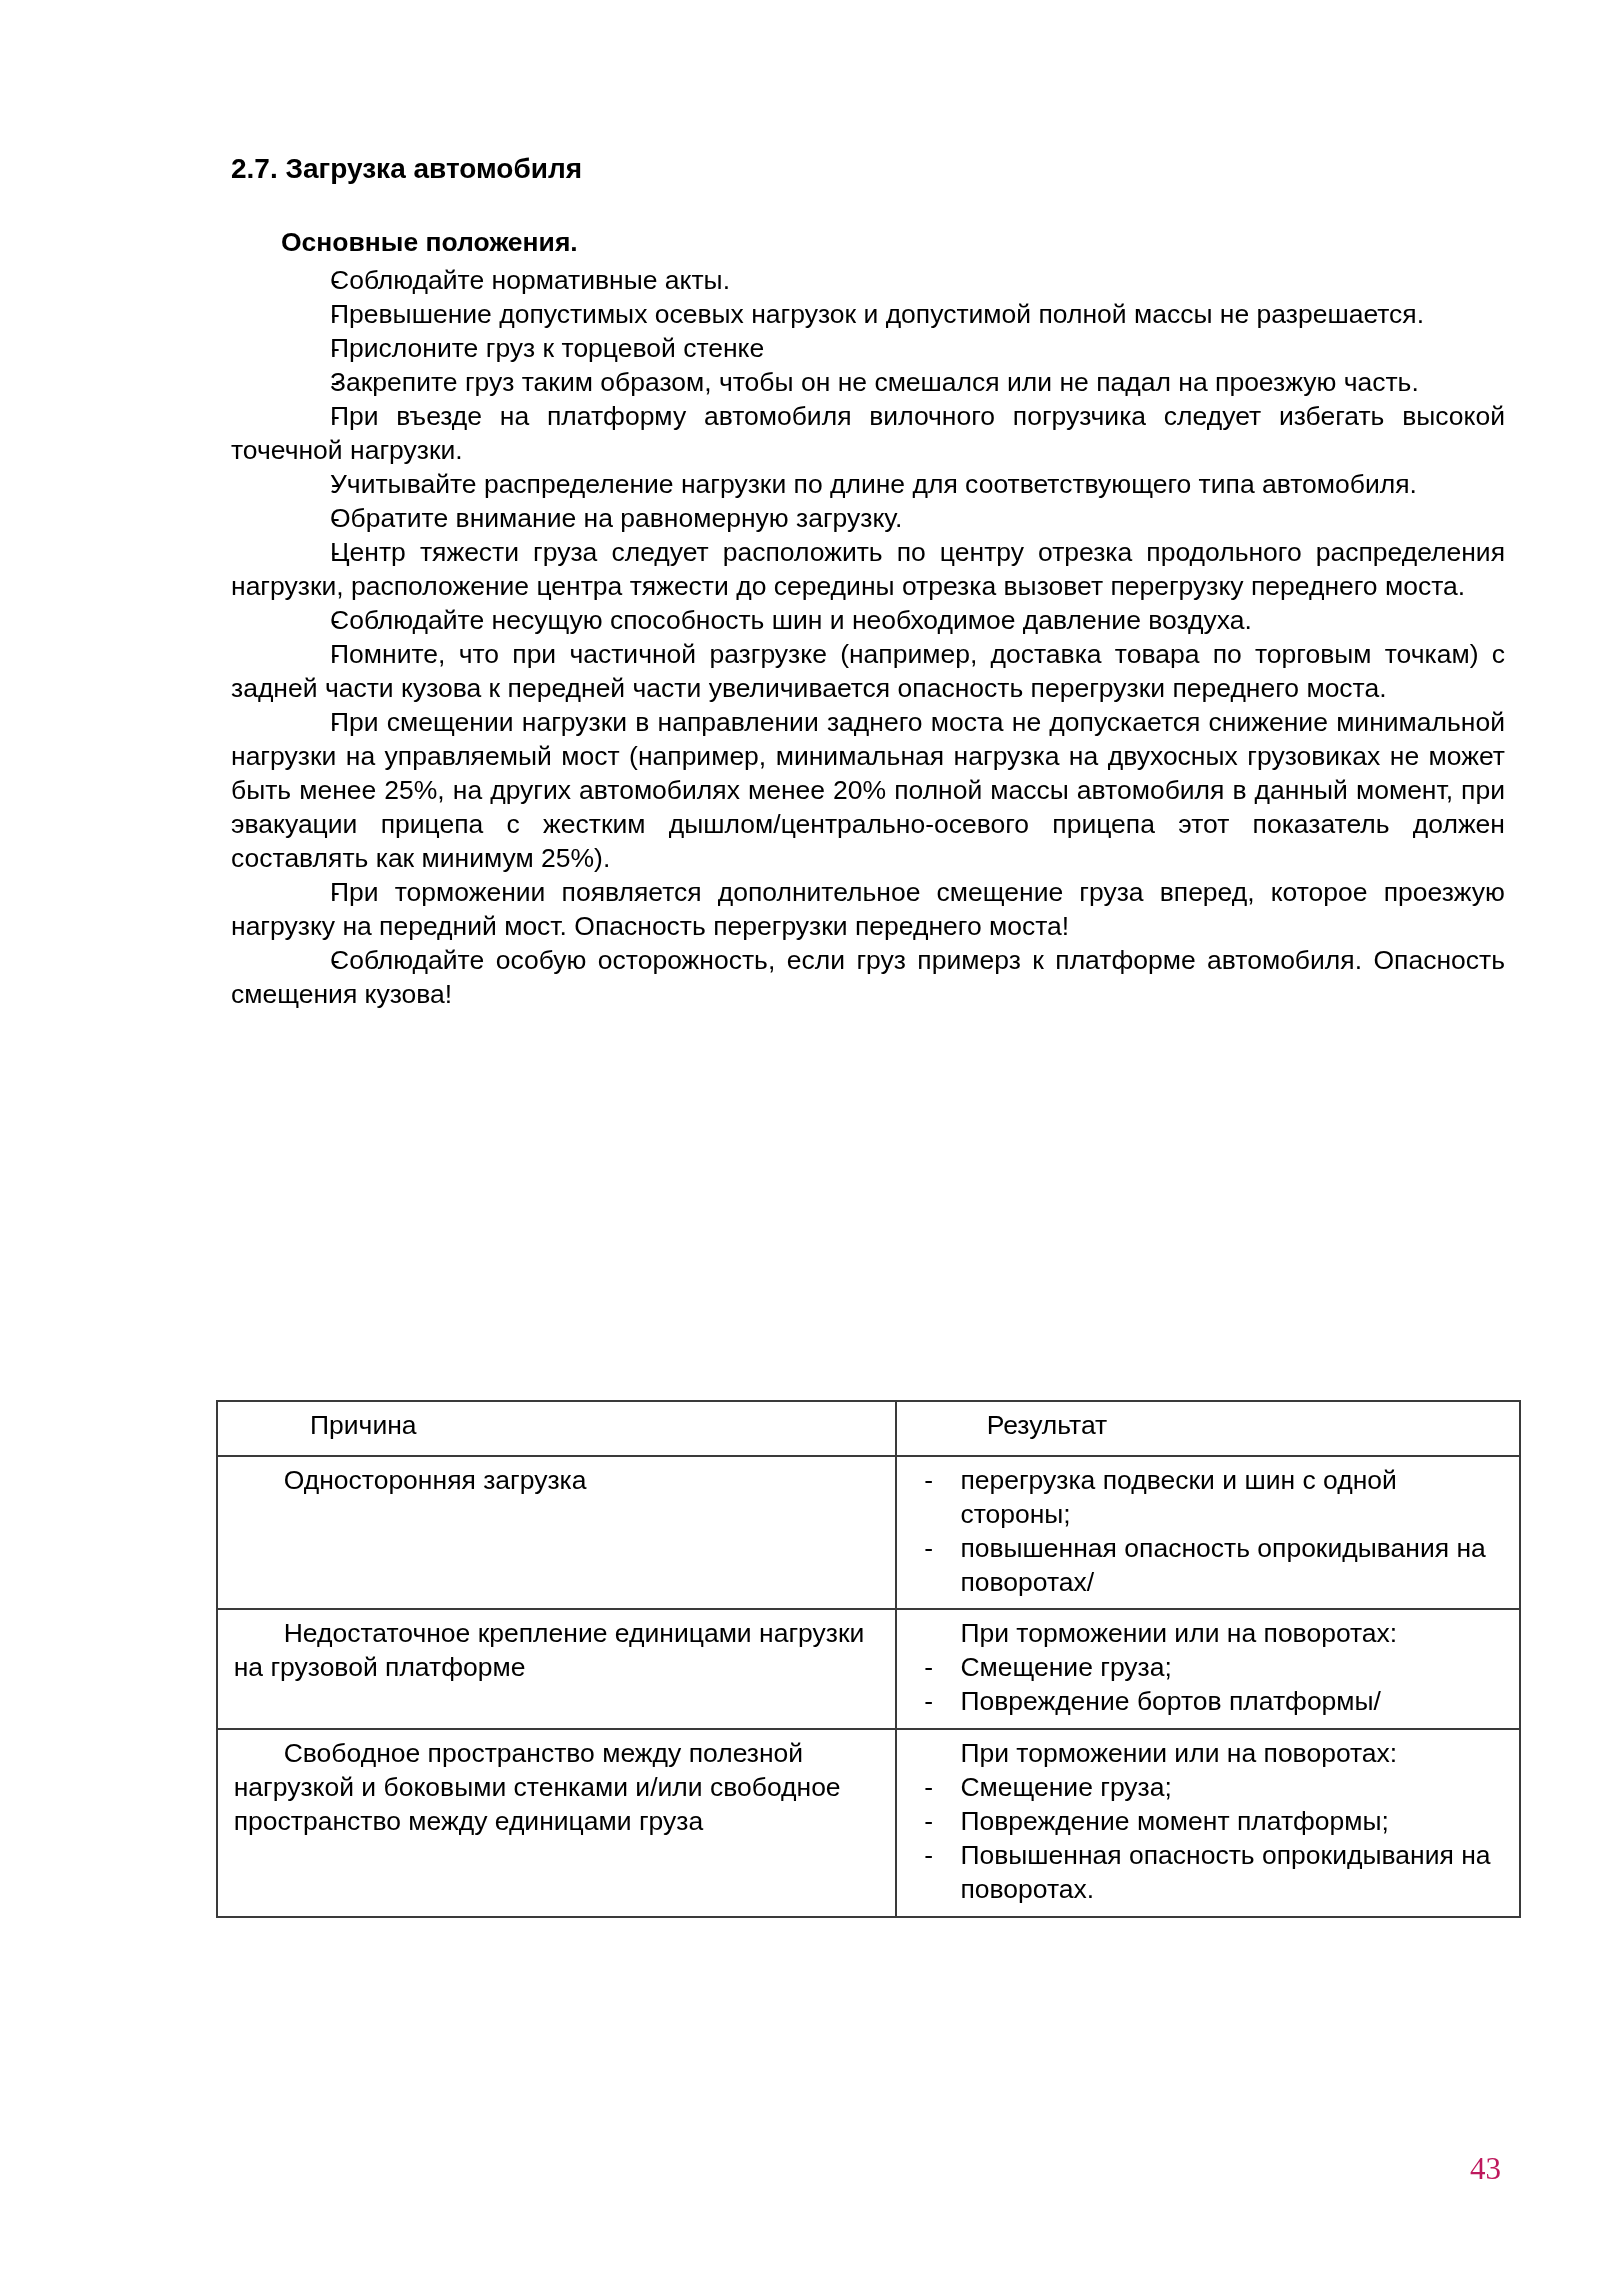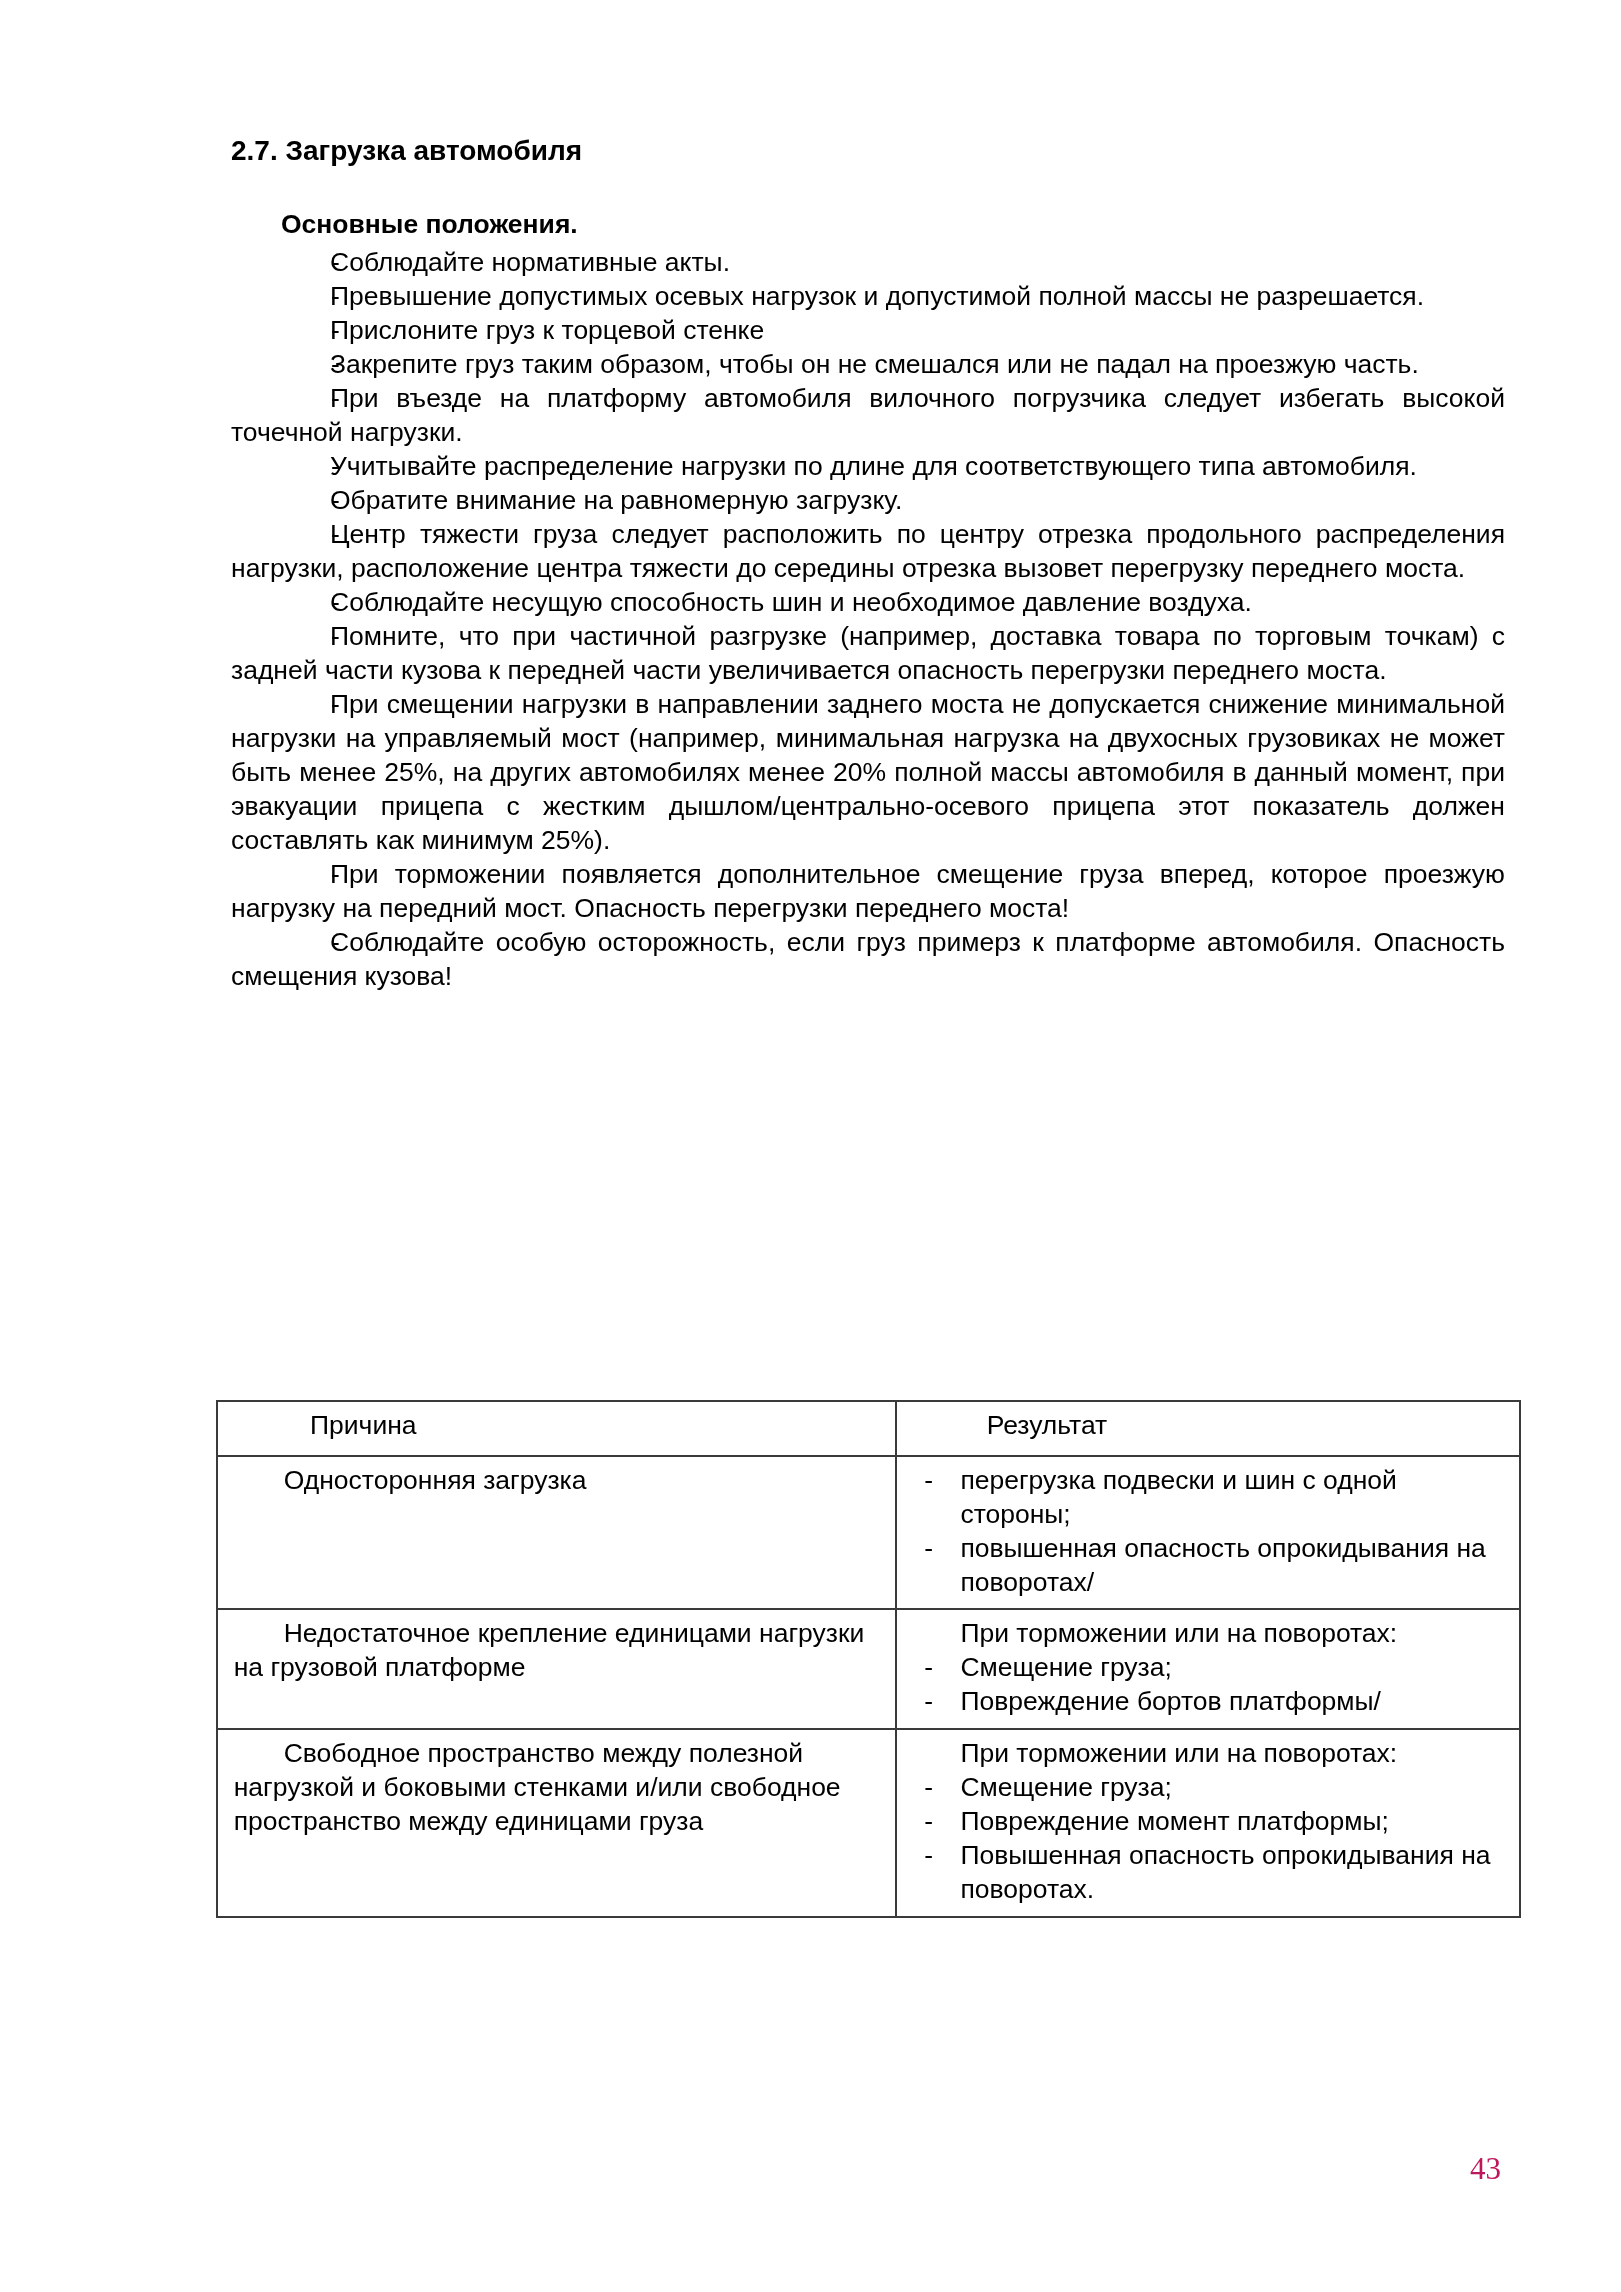--- a/index.html
+++ b/index.html
@@ -1,18 +1,18 @@
 <!DOCTYPE html>
 <html><head>
 <meta charset="utf-8">
 <style>
   html, body { margin: 0; padding: 0; background: #ffffff; }
   body { width: 1621px; height: 2293px; position: relative; overflow: hidden; }
   .page {
-    position: absolute; left: 231px; top: 133px; width: 1274px;
+    position: absolute; left: 231px; top: 151px; width: 1274px;
     font-family: "Liberation Sans", sans-serif; color: #000;
     font-size: 26.5px; line-height: 34px;
   }
   h1.section-title {
     font-size: 28px; font-weight: bold; margin: 0 0 39px 0; line-height: 35px;
   }
   h2.sub-title {
     font-size: 26.5px; font-weight: bold; margin: 0 0 3.9px 50px; line-height: 34px;
   }
   .para { text-align: justify; text-align-last: left; margin: 0; }

